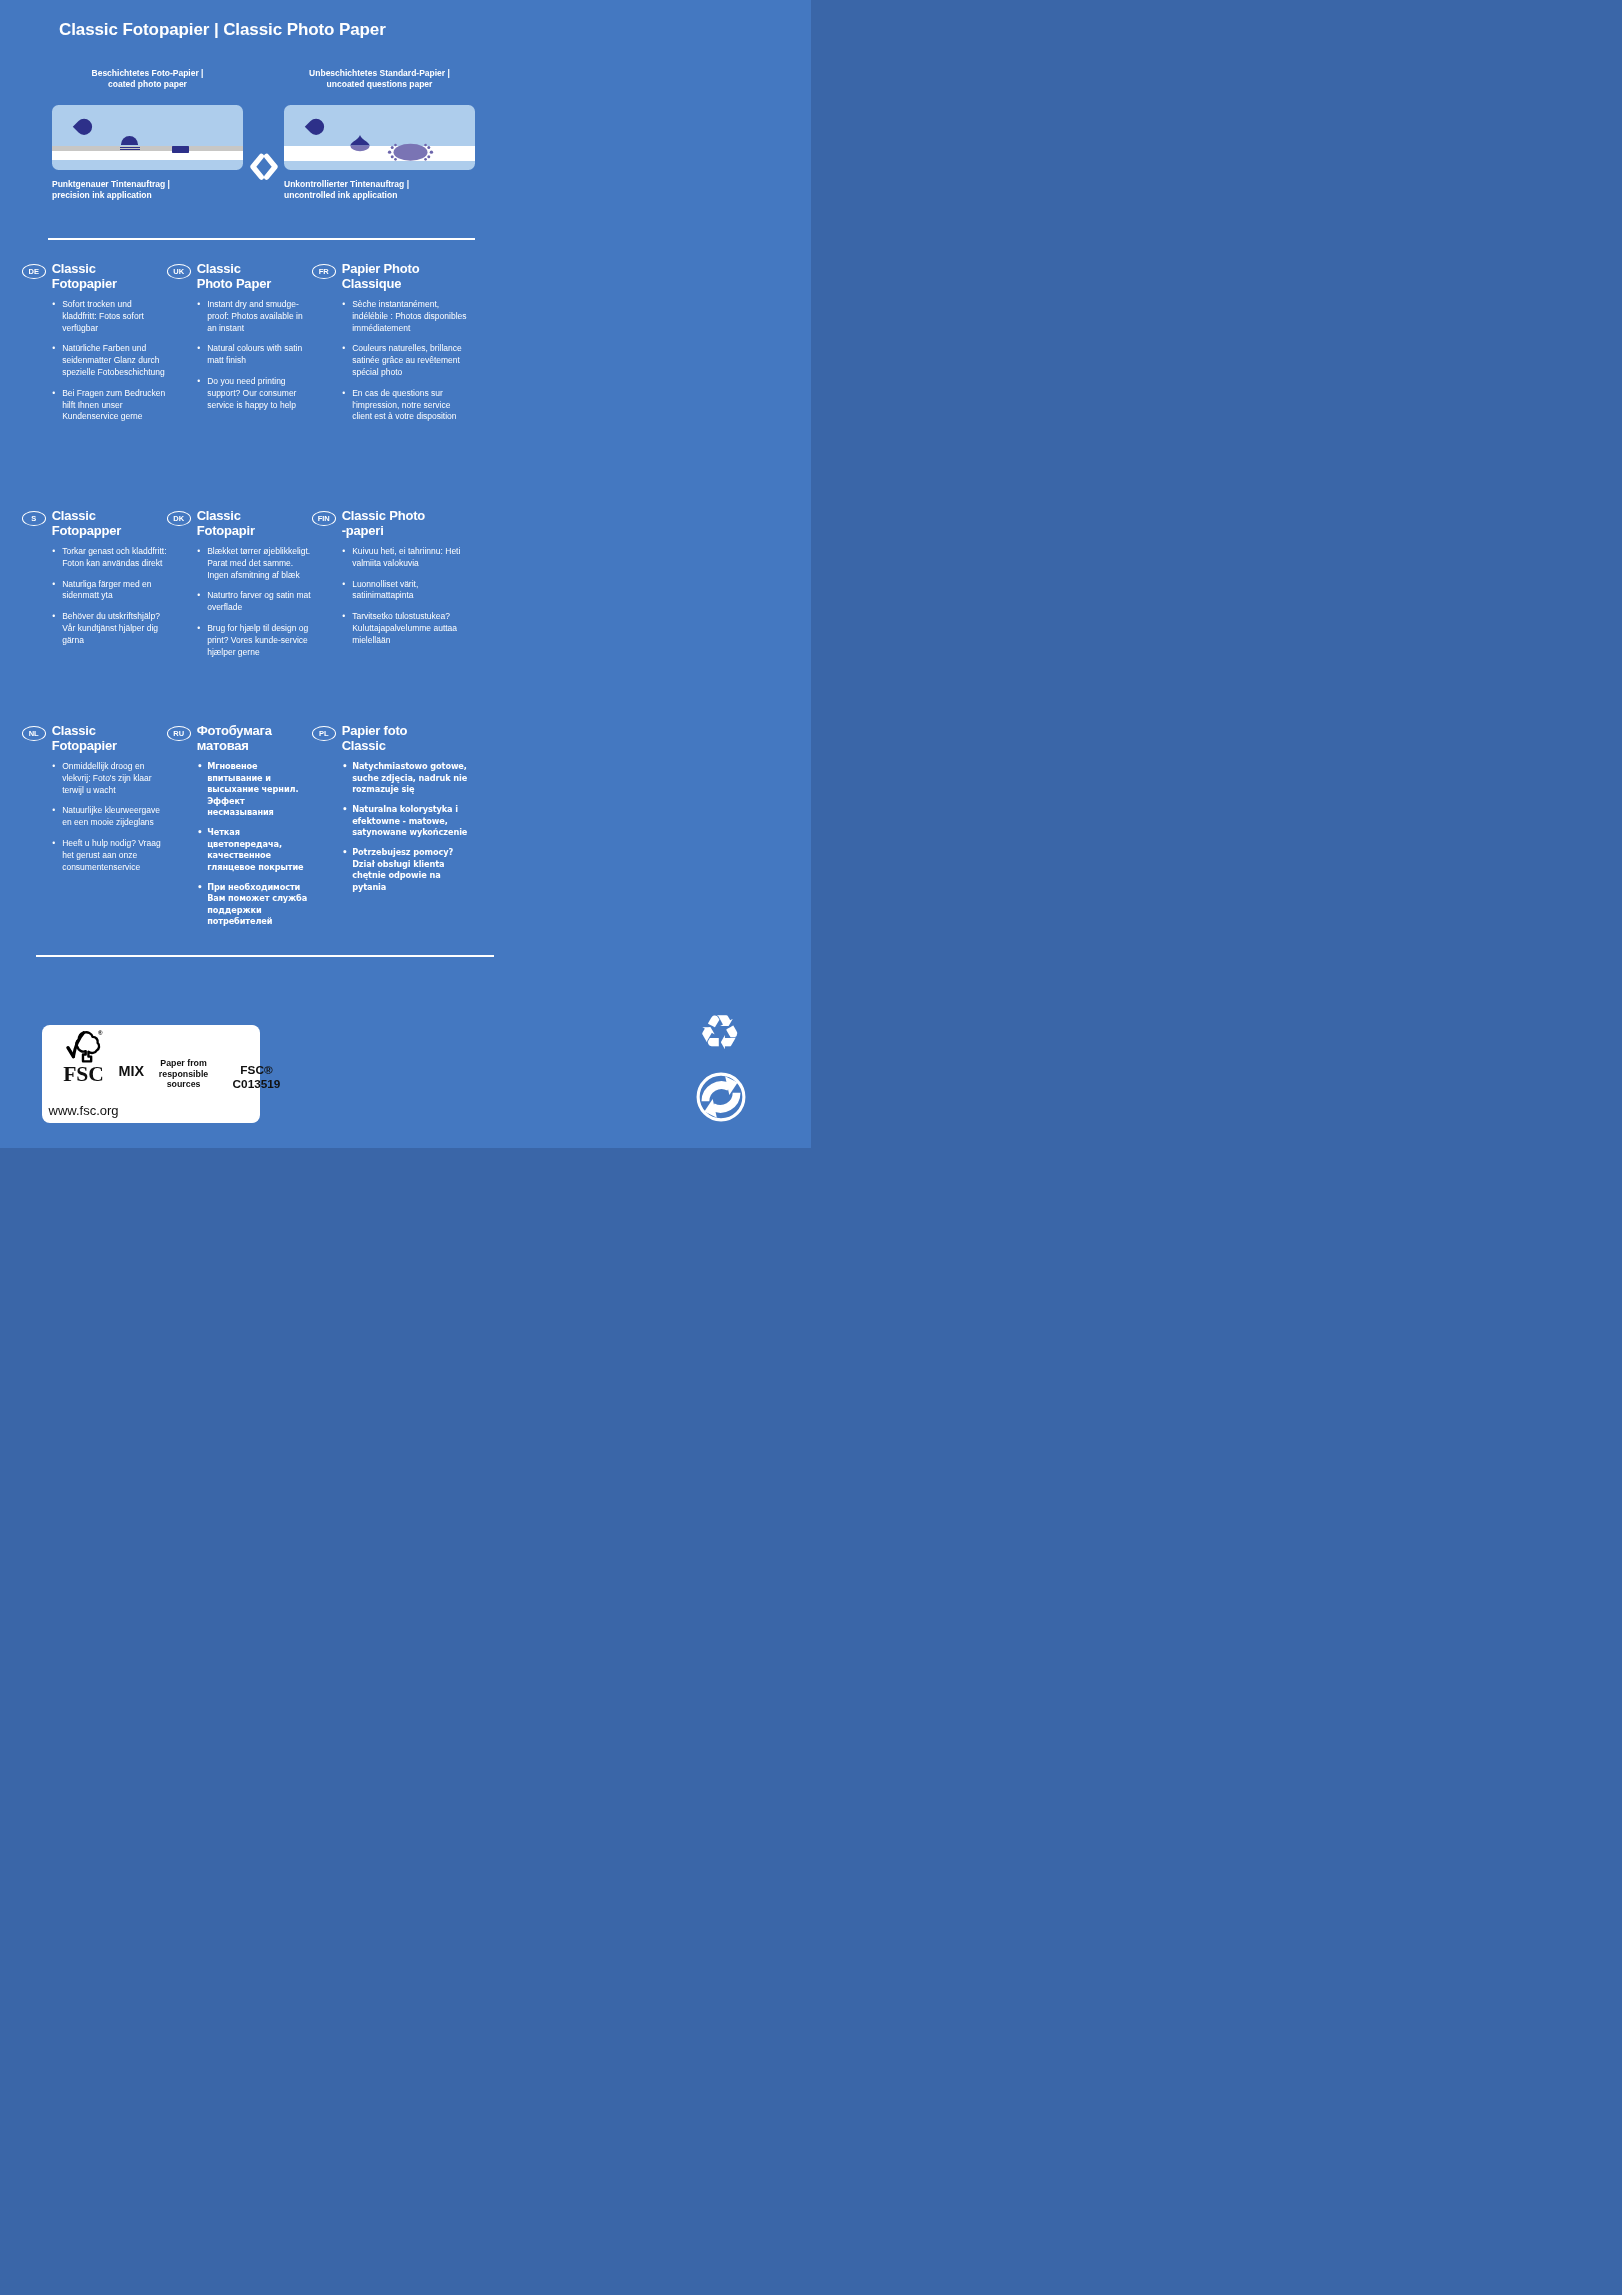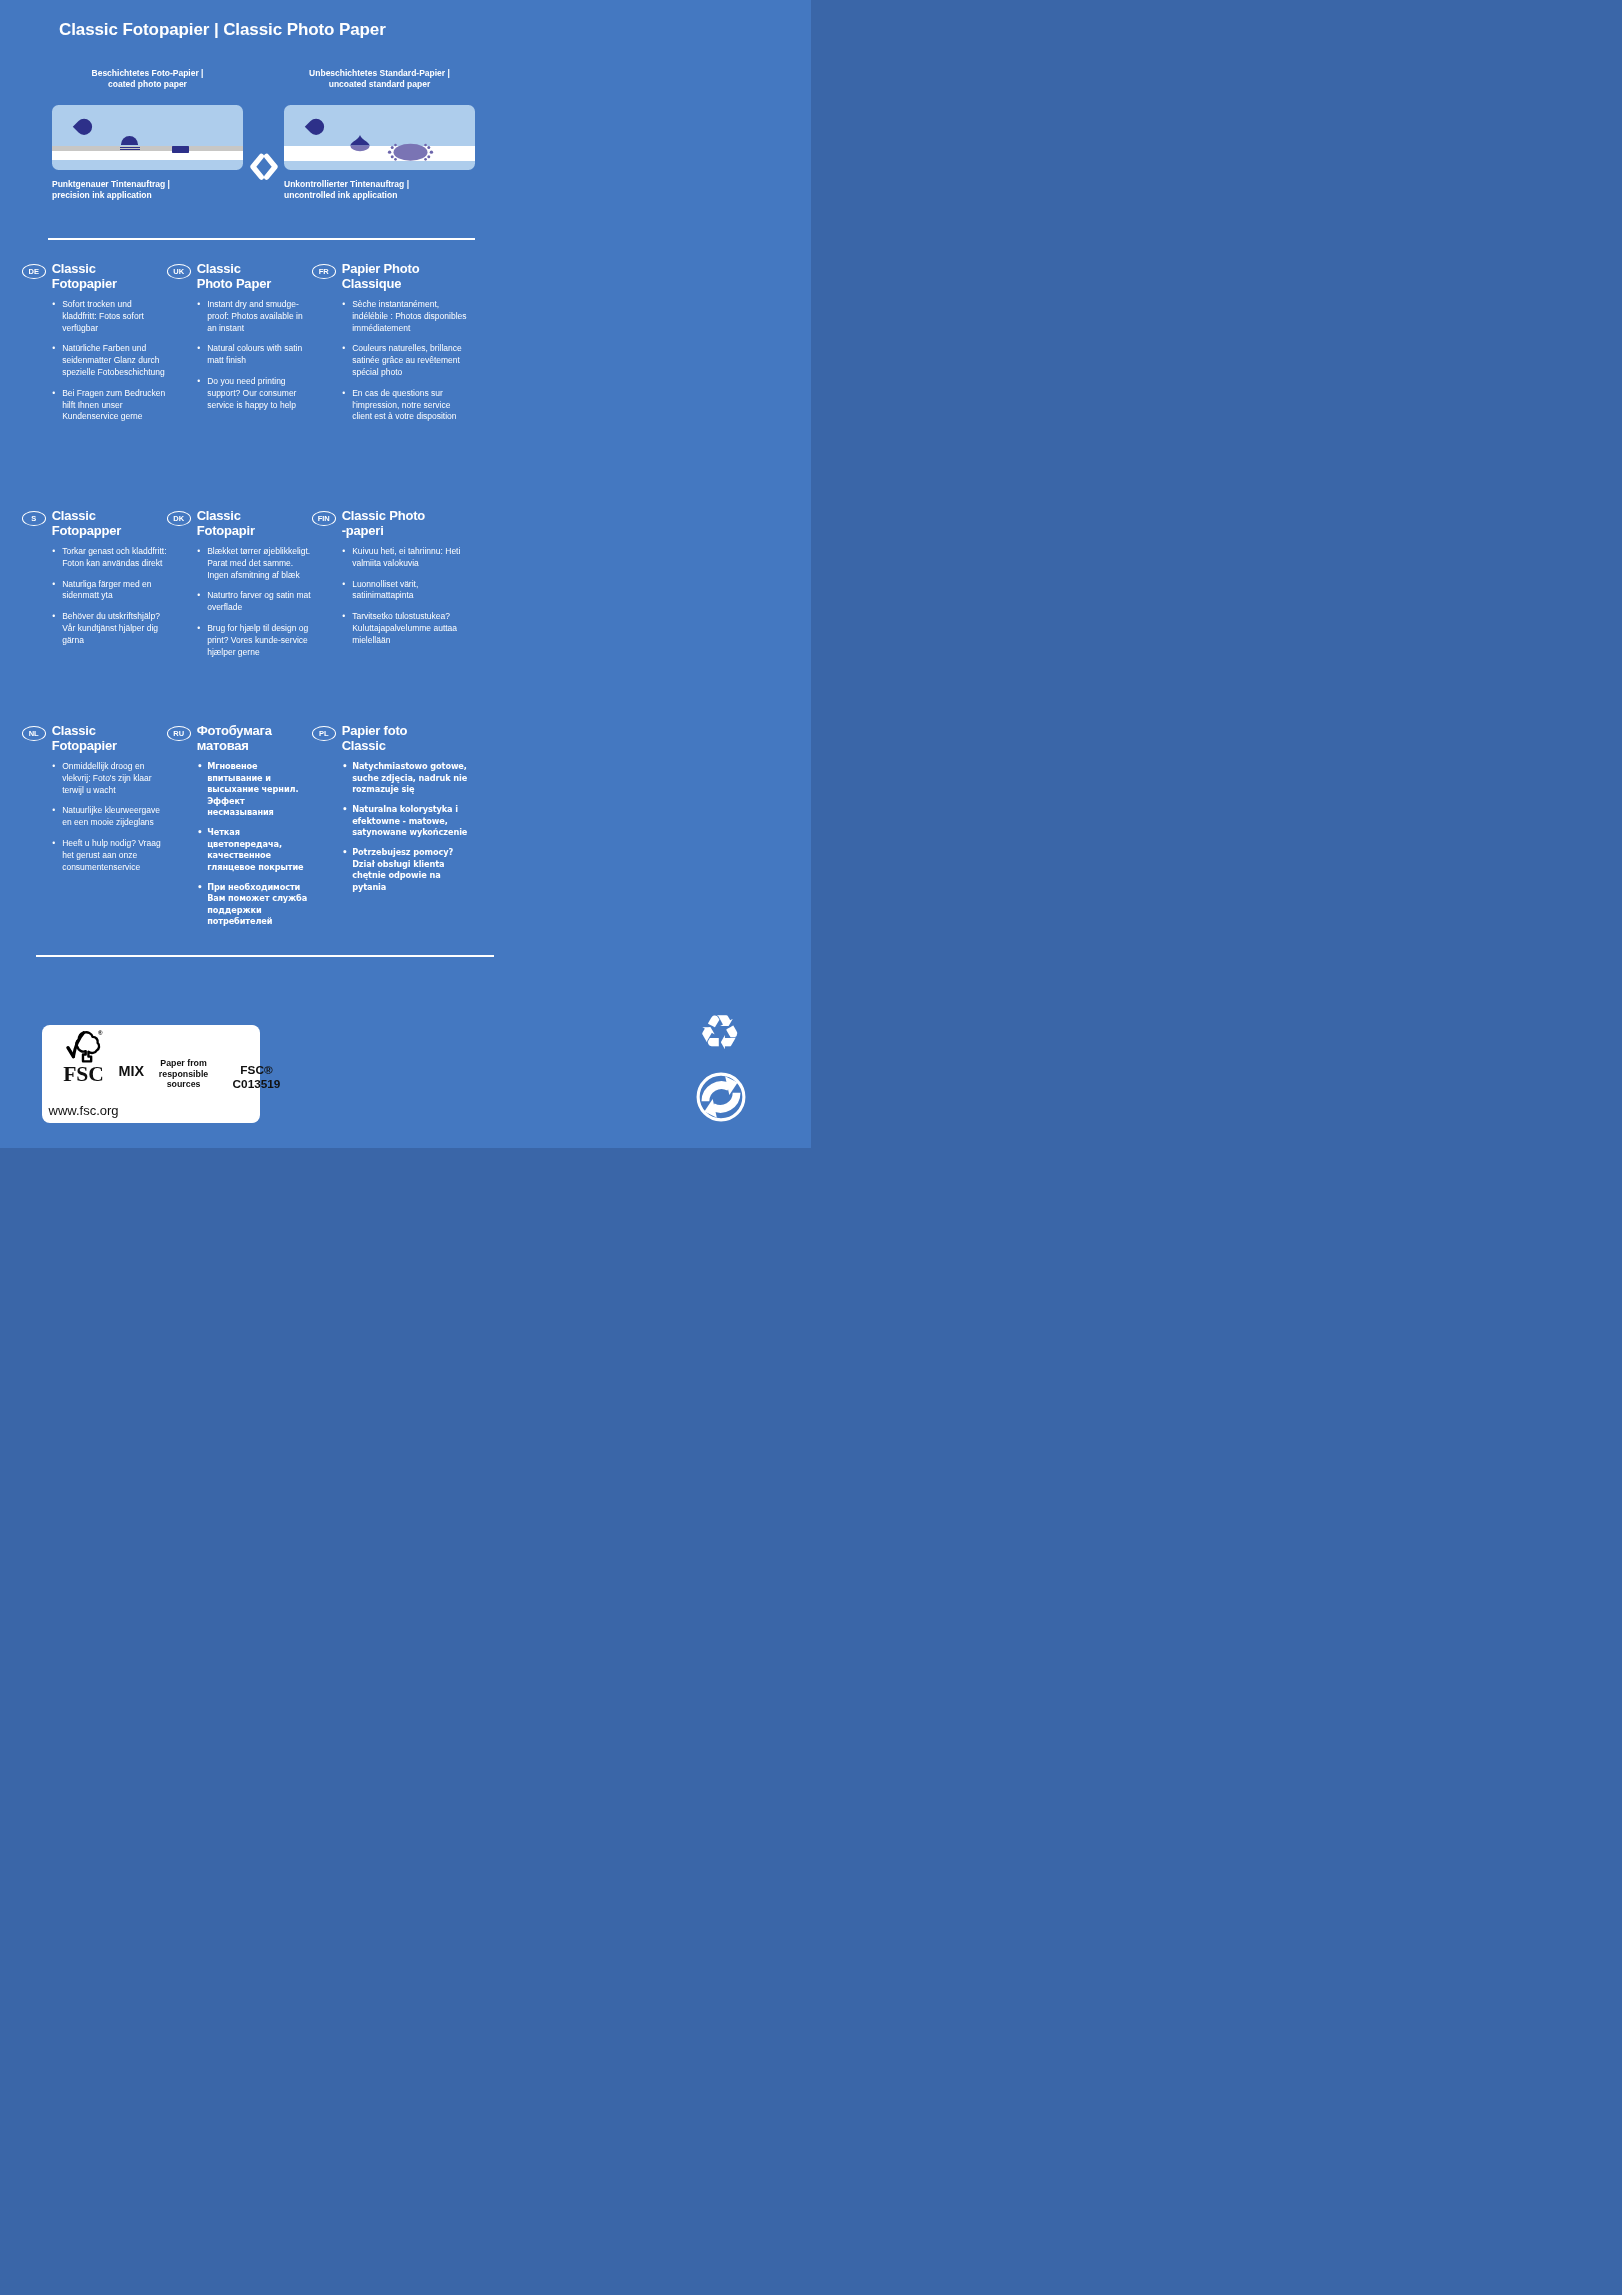--- a/index.html
+++ b/index.html
@@ -129,21 +129,21 @@
 
     <div class="chev">
       <svg width="30" height="27.5" viewBox="0 0 46 42">
         <polyline points="19,5 6,21 19,37" fill="none" stroke="#ffffff" stroke-width="8" stroke-linecap="round" stroke-linejoin="round"></polyline>
         <polyline points="27,5 40,21 27,37" fill="none" stroke="#ffffff" stroke-width="8" stroke-linecap="round" stroke-linejoin="round"></polyline>
       </svg>
     </div>
 
     <div class="dcol">
       <div class="dlabel">Unbeschichtetes Standard-Papier |
-uncoated standard paper</div>
+uncoated questions paper</div>
       <div class="dbox">
         <div class="layer lay-white-r"></div>
         <div class="drop"></div>
         <svg class="sink-svg" width="22" height="17" viewBox="0 0 34 26">
           <path d="M17,0 C19,7 30,10 32,16 L2,16 C4,10 15,7 17,0 Z" fill="#2D3089"></path>
           <path d="M2,16 a15,9 0 0 0 30,0 Z" fill="#7A74B4"></path>
         </svg>
         <svg class="blob-svg" width="55" height="19.6" viewBox="0 0 84 30">
           <ellipse cx="42" cy="14" rx="26" ry="13" fill="#7A74B4"></ellipse>
           <g fill="#6B64AB">

